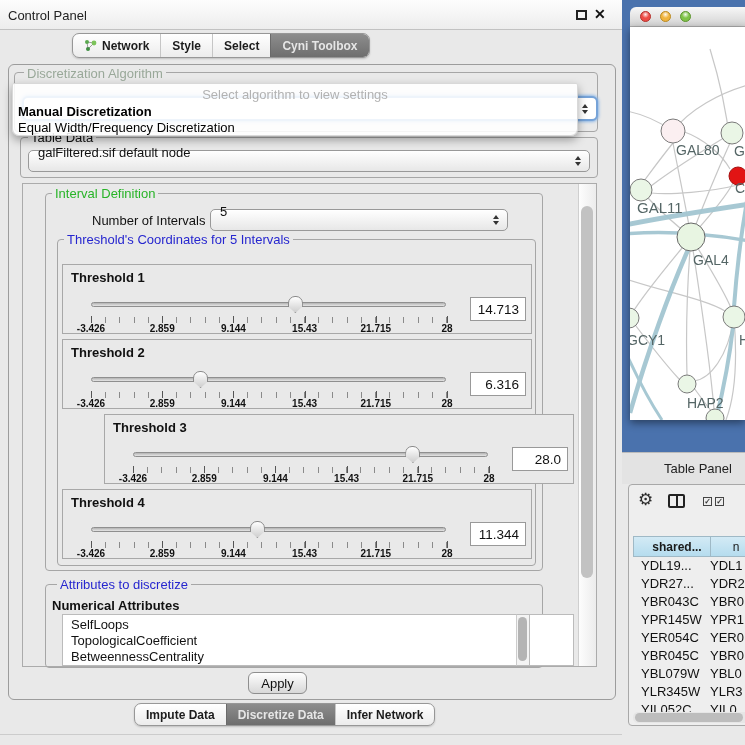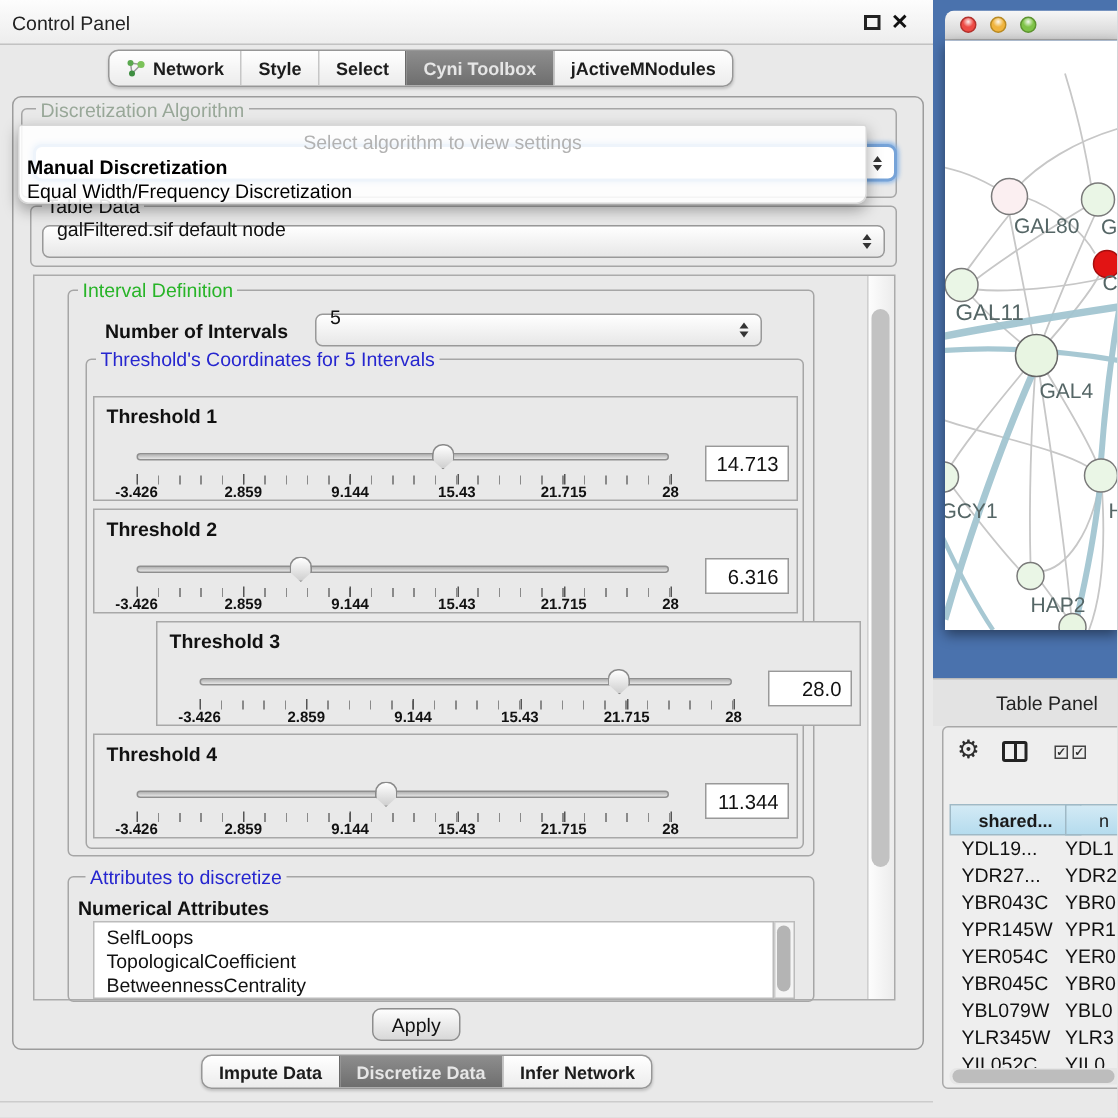--- a/index.html
+++ b/index.html
@@ -78,21 +78,21 @@
     background-image:repeating-linear-gradient(to right,#8a8a8a 0px,#8a8a8a 1px,transparent 1px,transparent 14.2px); }
   .mj { position:absolute; top:-1px; width:1px; height:7px; background:#555; }
   .ticklabels { position:absolute; left:28px; top:58px; width:356px; height:11px; }
   .ticklabels span { position:absolute; transform:translateX(-50%); font-size:10px; font-weight:bold; color:#111; white-space:nowrap; }
   .vfield { position:absolute; left:407px; top:32px; width:56px; height:24px; background:#fff;
     border:1px solid #999; display:flex; align-items:center; justify-content:flex-end;
     padding-right:6px; font-size:13.5px; }
 
   
   .attr-heading { left:52px; top:598px; font-size:13px; font-weight:bold; }
-  .listbox { left:62px; top:614px; width:454px; height:52px; background:#fff; border:1px solid #bbb; overflow:hidden; }
+  .listbox { left:62px; top:614px; width:512px; height:52px; background:#fff; border:1px solid #bbb; overflow:hidden; }
   .listbox div { font-size:13px; line-height:16px; padding-left:8px; white-space:nowrap; }
   .l-lane { left:516px; top:614px; width:14px; height:52px; background:#f4f4f4; border:1px solid #bbb; border-left:1px solid #ccc; }
   .l-thumb { left:518px; top:617px; width:9px; height:44px; border-radius:5px; background:#b4b4b4; }
 
   .btn { left:248px; top:672px; width:59px; height:22px;
     background:linear-gradient(#fefefe,#d8d8d8); border:1px solid #8e8e8e; border-radius:6px;
     display:flex; align-items:center; justify-content:center; font-size:13px; }
 
   .cp-bottom-line { left:0; top:734px; width:622px; height:1px; background:#cccccc; }
 
@@ -152,23 +152,20 @@
     </div>
     <div>
         <span>Style</span>
       </div>
     <div>
         <span>Select</span>
       </div>
     <div class="active">
         <span>Cyni Toolbox</span>
       </div>
-    <div>
-        <span>jActiveMNodules</span>
-      </div>
   </div>
 
   <div class="abs cyni-panel"></div>
 
   <div class="abs group" style="left:14px;top:72px;width:584px;height:60px;"></div>
   <div class="abs group-label g-faded" style="left:24px;top:66px;">Discretization Algorithm</div>
   <div class="abs focus-combo">
     <div class="arrows">
         <span class="tri-up"></span>
         <span class="tri-down"></span>
@@ -185,21 +182,21 @@
       </div>
   </div>
 
   <div class="abs scrollpane"></div>
   <div class="abs v-lane"></div>
   <div class="abs v-thumb"></div>
 
   <div class="abs group" style="left:45px;top:193px;width:498px;height:378px;"></div>
   <div class="abs group-label g-green" style="left:52px;top:186px;">Interval Definition</div>
 
-  <div class="abs" style="left:70px;top:213px;font-size:13px;font-weight:bold;">Number of Intervals</div>
+  <div class="abs" style="left:92px;top:213px;font-size:13px;font-weight:normal;">Number of Intervals</div>
   <div class="abs combo" style="left:210px;top:209px;width:298px;height:22px;">
     <span>5</span>
     <div class="arrows">
         <span class="tri-up"></span>
         <span class="tri-down"></span>
       </div>
   </div>
 
   <div class="abs group" style="left:57px;top:239px;width:479px;height:327px;"></div>
   <div class="abs group-label g-blue" style="left:64px;top:232px;">Threshold's Coordinates for 5 Intervals</div>

